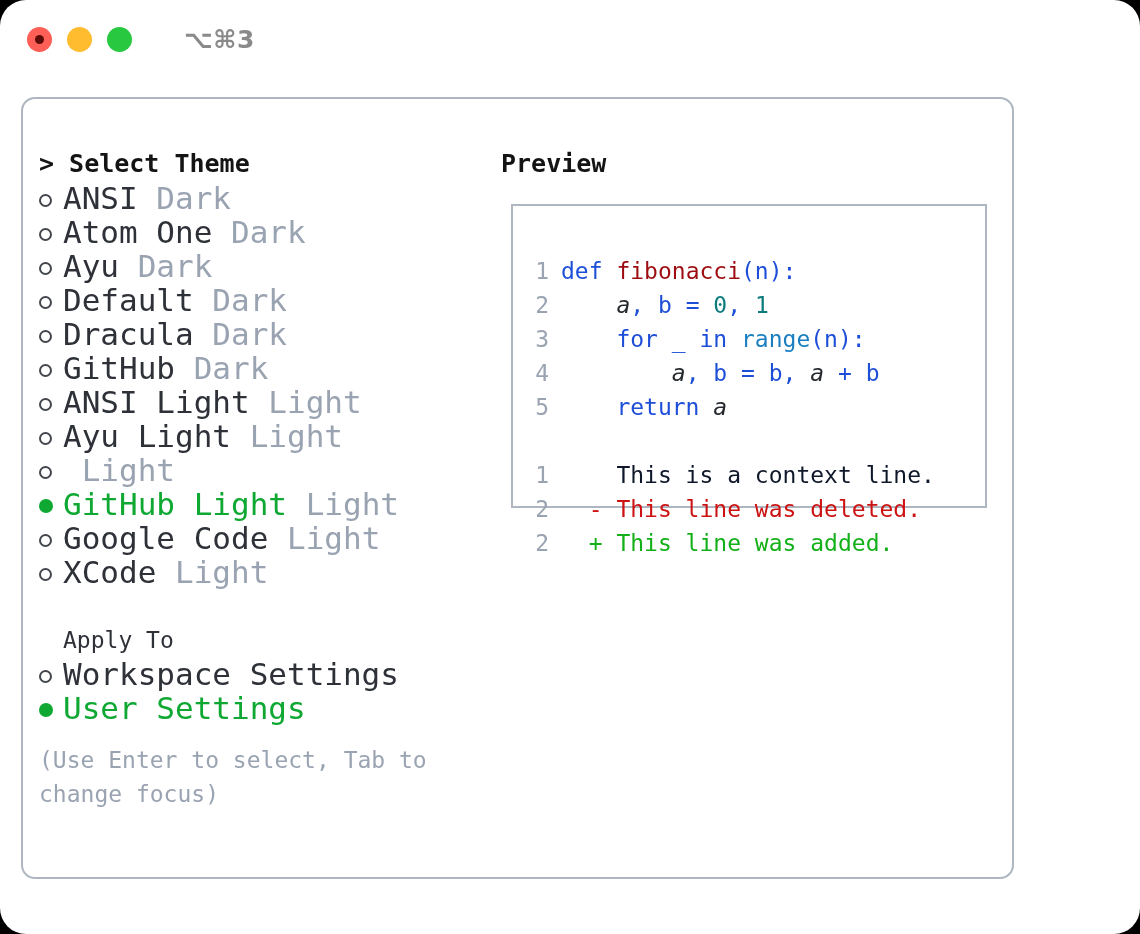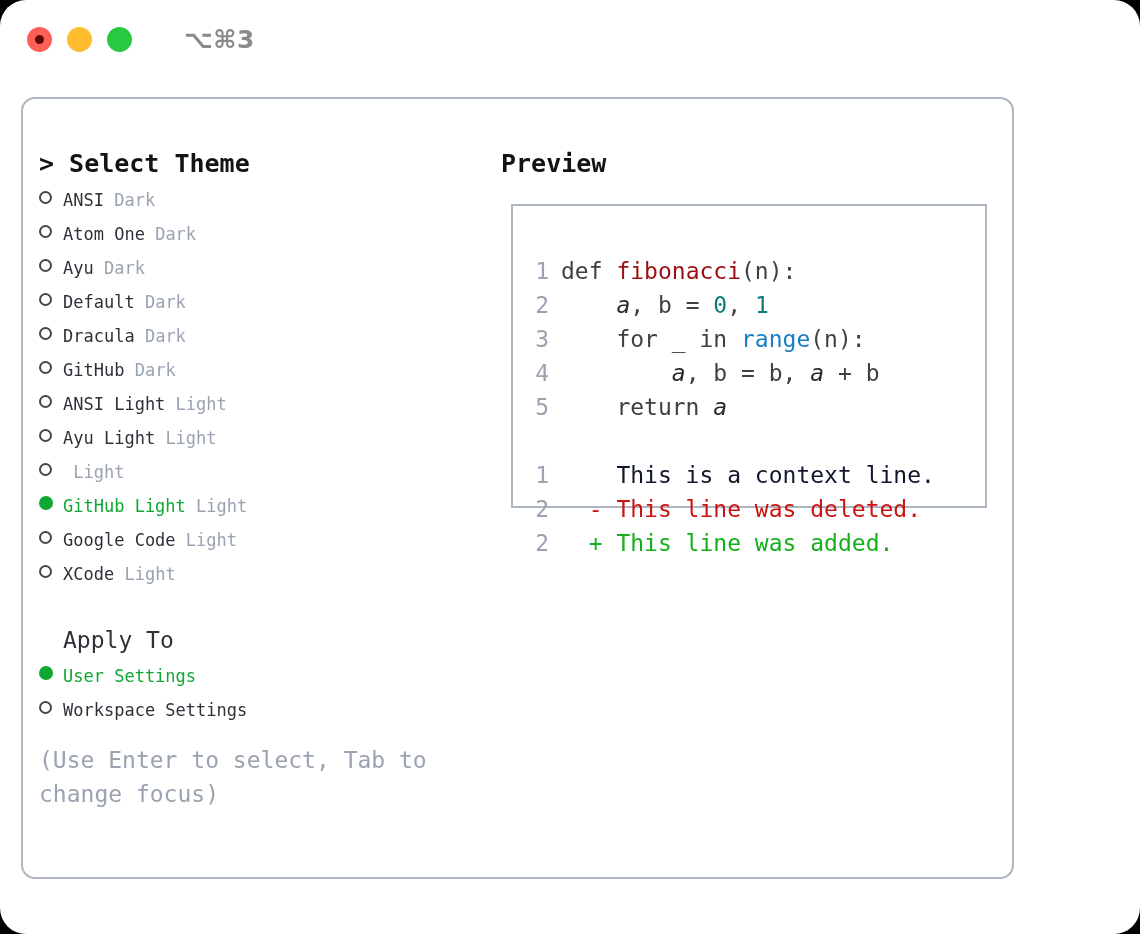--- a/index.html
+++ b/index.html
@@ -96,21 +96,21 @@
     color: #141414;
     line-height: 34px;
     white-space: pre;
   }
   .list { margin: 0; padding: 0; list-style: none; }
   .opt {
     display: flex;
     align-items: baseline;
     line-height: 34px;
     height: 34px;
-    font-size: 17px;
+    font-size: 31px;
     white-space: pre;
     color: #2e3138;
   }
   .marker {
     display: inline-block;
     width: 24px;
     flex: 0 0 24px;
     text-align: left;
     font-size: 23px;
     line-height: 34px;
@@ -180,21 +180,21 @@
   }
   .code-line { display: flex; align-items: baseline; height: 34px; }
   .lineno {
     display: inline-block;
     width: 22px;
     flex: 0 0 22px;
     text-align: right;
     color: #9aa3b1;
     margin-right: 12px;
   }
-  .c-plain { color: #404040; }
+  .c-plain { color: #1d4ed8; }
   .c-func  { color: #9d0c10; }
   .c-num   { color: #0b7b7b; }
   .c-call  { color: #1a7fc1; }
   .c-var   { color: #24292e; font-style: italic; }
   .blank-line { height: 34px; }
   .d-ctx { color: #0f172a; }
   .d-del { color: #cc1212; }
   .d-add { color: #14b019; }
 
   
@@ -232,22 +232,22 @@
           <li class="opt" data-interactable="true"><span class="marker" data-interactable="false"><span class="bullet-ring" data-interactable="false"></span></span><span data-interactable="false"> </span><span class="opt-tag" data-interactable="false">Light</span></li>
           <li class="opt" data-interactable="true"><span class="marker" data-interactable="false"><span class="bullet-dot" data-interactable="false"></span></span><span class="opt-name sel" data-interactable="false">GitHub Light</span><span data-interactable="false"> </span><span class="opt-tag" data-interactable="false">Light</span></li>
           <li class="opt" data-interactable="true"><span class="marker" data-interactable="false"><span class="bullet-ring" data-interactable="false"></span></span><span class="opt-name" data-interactable="false">Google Code</span><span data-interactable="false"> </span><span class="opt-tag" data-interactable="false">Light</span></li>
           <li class="opt" data-interactable="true"><span class="marker" data-interactable="false"><span class="bullet-ring" data-interactable="false"></span></span><span class="opt-name" data-interactable="false">XCode</span><span data-interactable="false"> </span><span class="opt-tag" data-interactable="false">Light</span></li>
         </ul>
 
       <div class="spacer-row" data-interactable="false"></div>
 
       <div class="apply-head" data-interactable="false">Apply To</div>
       <ul class="list" id="apply-list" data-interactable="false">
+          <li class="opt" data-interactable="true"><span class="marker" data-interactable="false"><span class="bullet-ring" data-interactable="false"></span></span><span class="opt-name" data-interactable="false">Workspace Settings</span></li>
           <li class="opt" data-interactable="true"><span class="marker" data-interactable="false"><span class="bullet-dot" data-interactable="false"></span></span><span class="opt-name sel" data-interactable="false">User Settings</span></li>
-          <li class="opt" data-interactable="true"><span class="marker" data-interactable="false"><span class="bullet-ring" data-interactable="false"></span></span><span class="opt-name" data-interactable="false">Workspace Settings</span></li>
         </ul>
 
       <div class="hint" data-interactable="false">(Use Enter to select, Tab to change focus)</div>
     </div>
 
     <div class="right-col" data-interactable="false">
       <div class="section-head" data-interactable="false">Preview</div>
 
       <div class="preview-box" data-interactable="false">
         <div class="code" id="code-preview" data-interactable="false"><div class="code-line" data-interactable="false"><span class="lineno" data-interactable="false">1</span><span data-interactable="false"><span class="c-plain" data-interactable="false">def </span><span class="c-func" data-interactable="false">fibonacci</span><span class="c-plain" data-interactable="false">(n):</span></span></div><div class="code-line" data-interactable="false"><span class="lineno" data-interactable="false">2</span><span data-interactable="false"><span class="c-plain" data-interactable="false">    </span><span class="c-var" data-interactable="false">a</span><span class="c-plain" data-interactable="false">, b = </span><span class="c-num" data-interactable="false">0</span><span class="c-plain" data-interactable="false">, </span><span class="c-num" data-interactable="false">1</span></span></div><div class="code-line" data-interactable="false"><span class="lineno" data-interactable="false">3</span><span data-interactable="false"><span class="c-plain" data-interactable="false">    for _ in </span><span class="c-call" data-interactable="false">range</span><span class="c-plain" data-interactable="false">(n):</span></span></div><div class="code-line" data-interactable="false"><span class="lineno" data-interactable="false">4</span><span data-interactable="false"><span class="c-plain" data-interactable="false">        </span><span class="c-var" data-interactable="false">a</span><span class="c-plain" data-interactable="false">, b = b, </span><span class="c-var" data-interactable="false">a</span><span class="c-plain" data-interactable="false"> + b</span></span></div><div class="code-line" data-interactable="false"><span class="lineno" data-interactable="false">5</span><span data-interactable="false"><span class="c-plain" data-interactable="false">    return </span><span class="c-var" data-interactable="false">a</span></span></div><div class="blank-line" data-interactable="false"></div><div class="code-line" data-interactable="false"><span class="lineno" data-interactable="false">1</span><span class="d-ctx" data-interactable="false">    This is a context line.</span></div><div class="code-line" data-interactable="false"><span class="lineno" data-interactable="false">2</span><span class="d-del" data-interactable="false">  - This line was deleted.</span></div><div class="code-line" data-interactable="false"><span class="lineno" data-interactable="false">2</span><span class="d-add" data-interactable="false">  + This line was added.</span></div></div>

